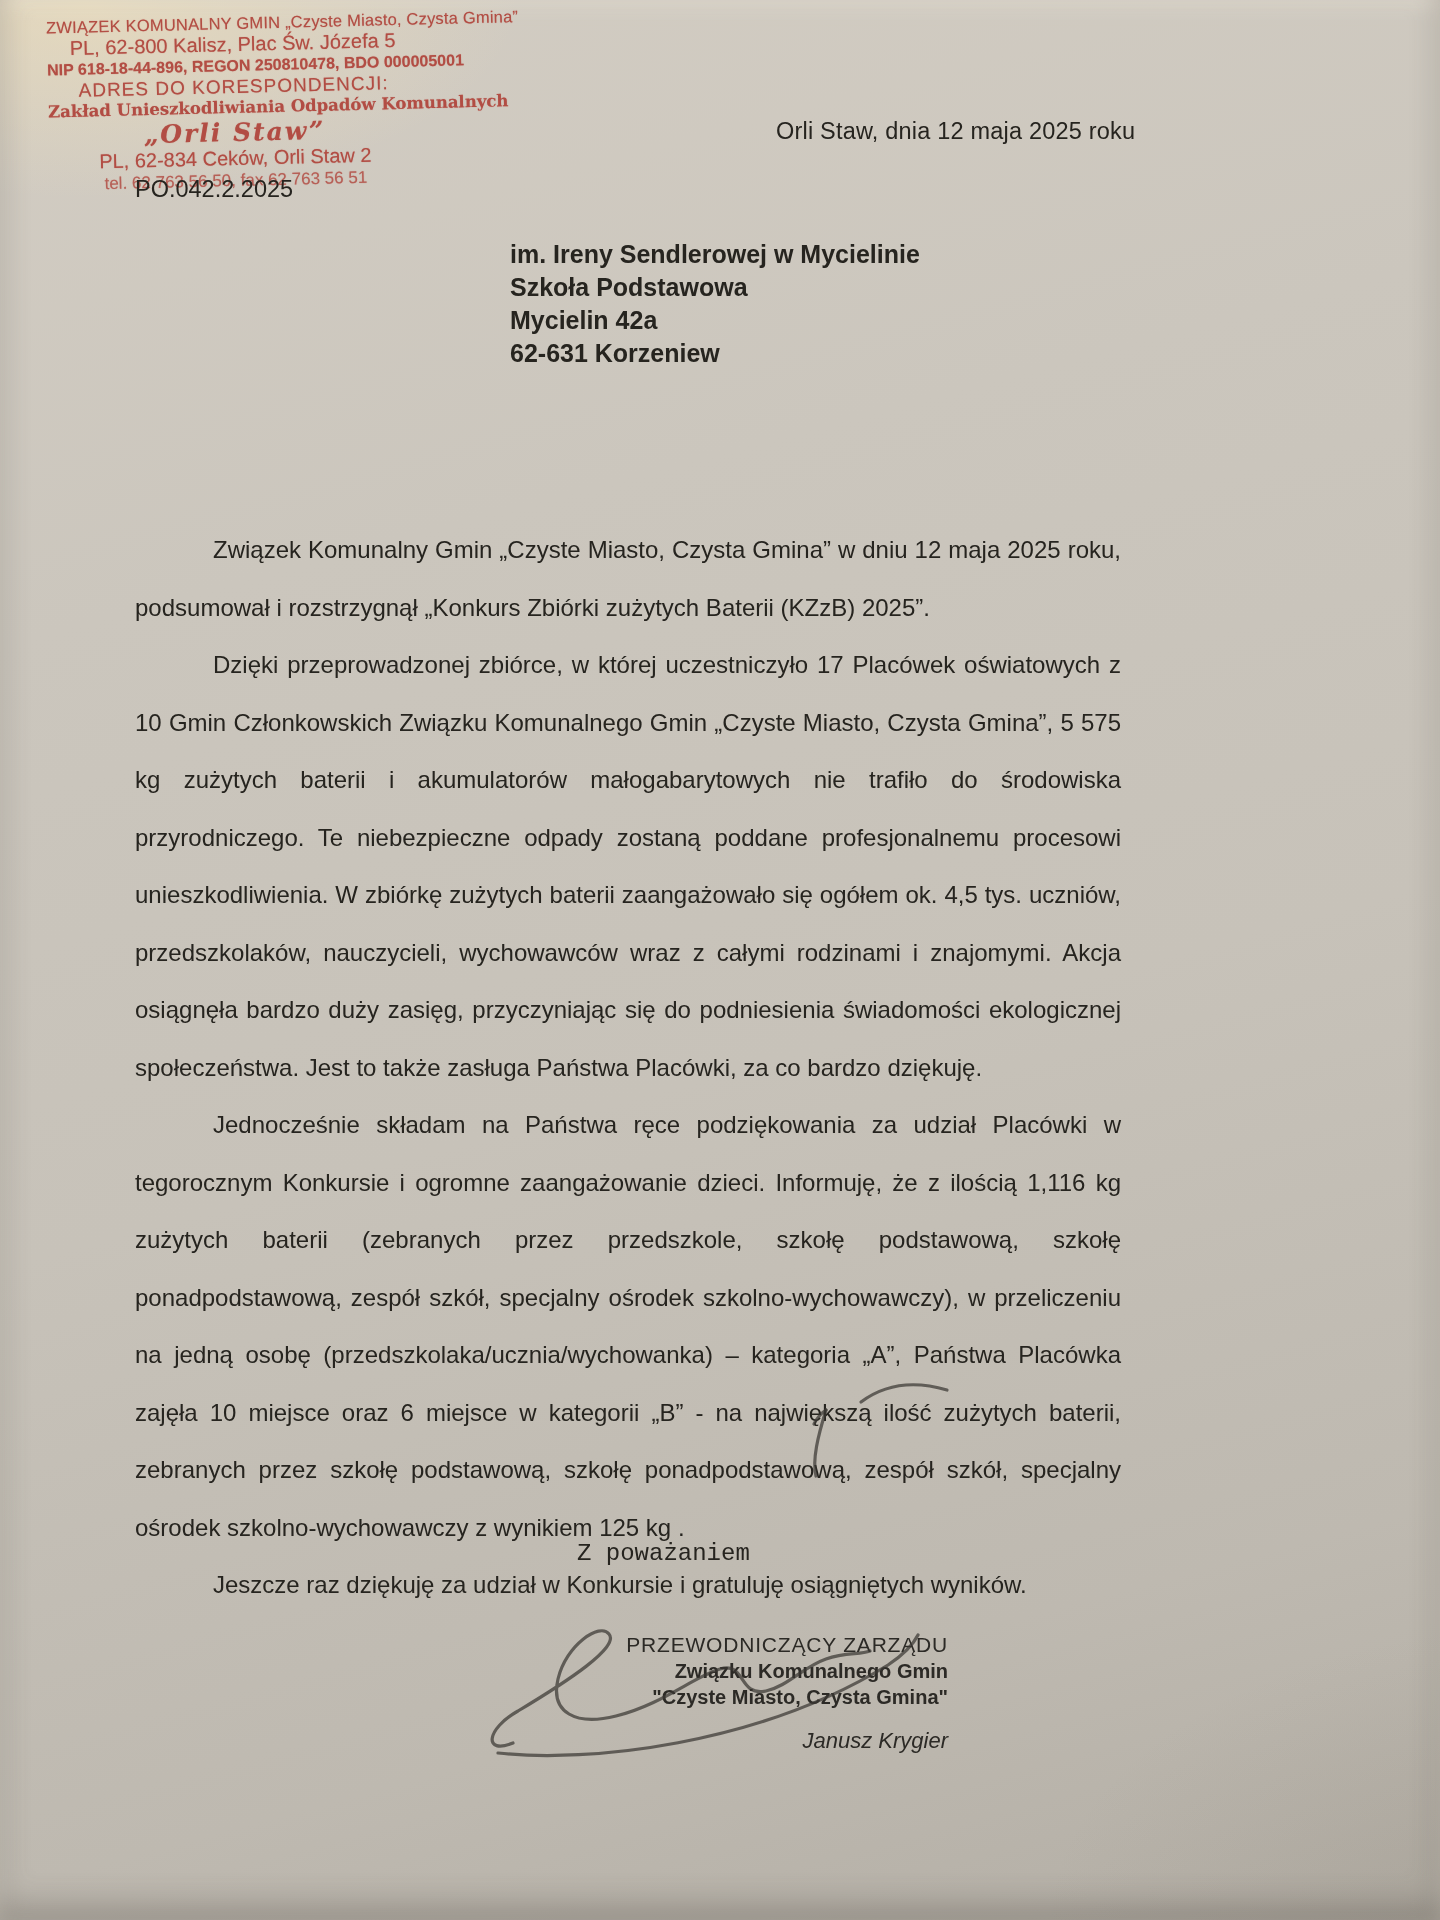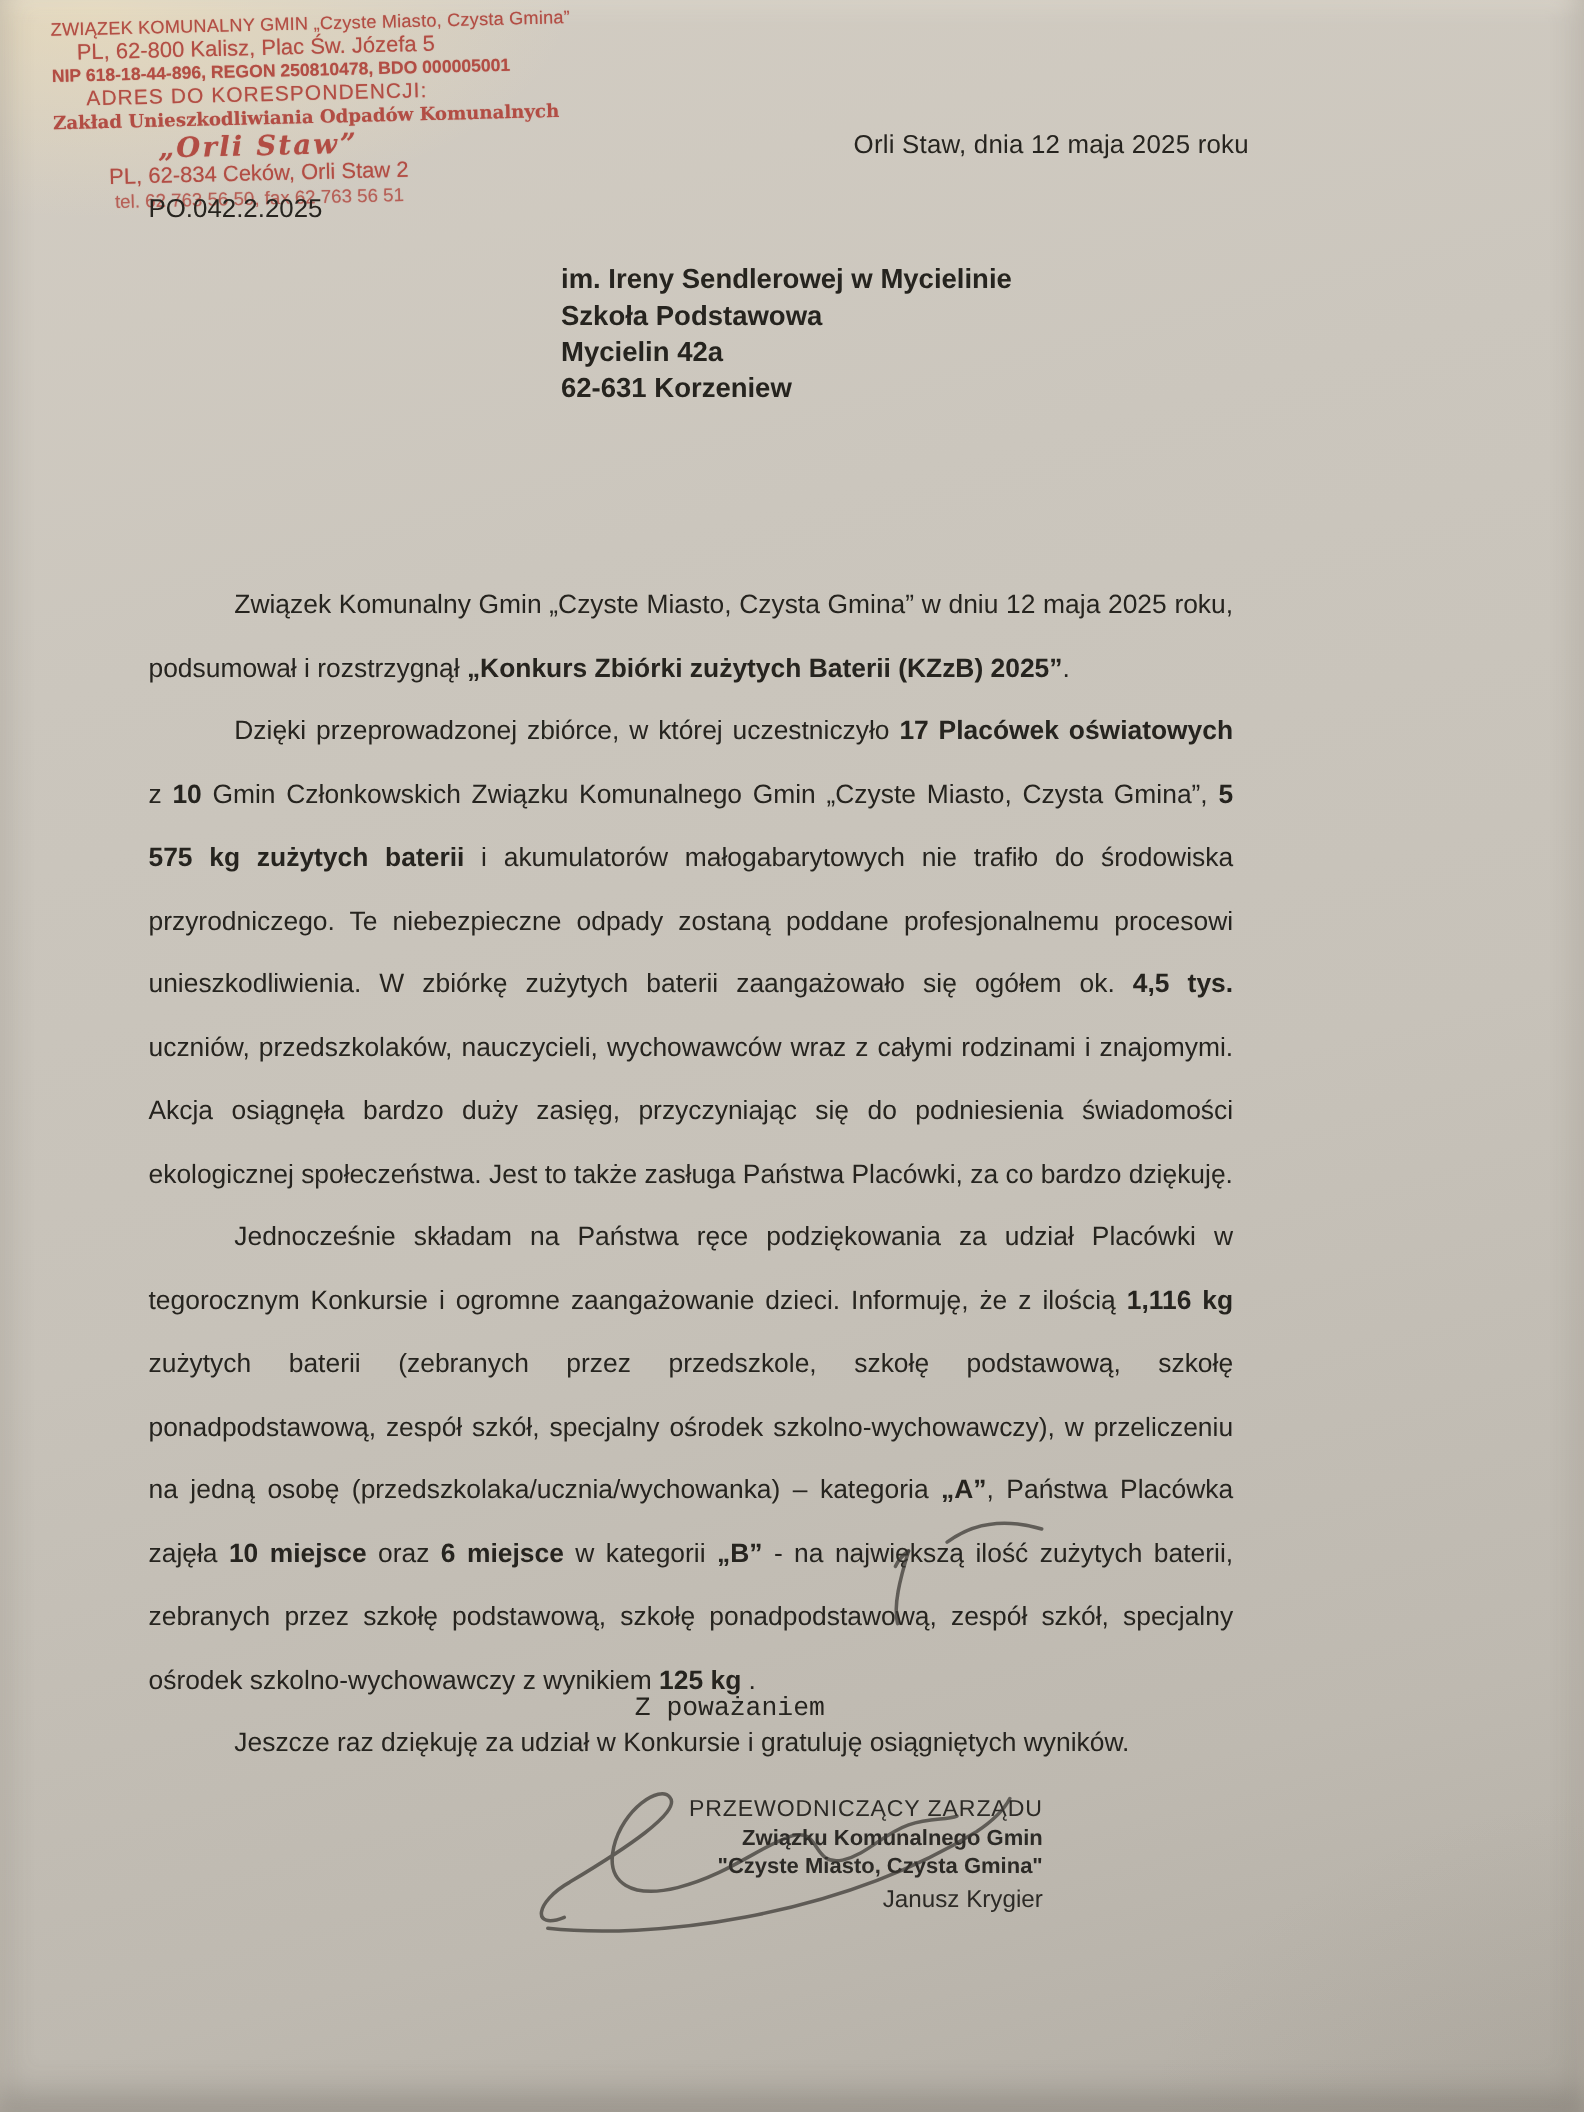--- a/index.html
+++ b/index.html
@@ -32,27 +32,27 @@
   .stamp .l6{font-size:20px;white-space:nowrap;}
   .stamp .l7{font-size:17px;white-space:nowrap;opacity:.85;}
   
   .date{position:absolute;left:728px;top:118px;font-size:23.5px;letter-spacing:.2px;margin-left:48px;}
   .ref{position:absolute;left:135px;top:176px;font-size:23.5px;}
   
   .recipient{position:absolute;left:510px;top:238px;font-size:25px;font-weight:bold;line-height:33px;}
   
   .body-text{position:absolute;left:135px;top:521px;width:986px;font-size:24px;line-height:57.5px;text-align:justify;}
   .body-text p{margin:0;text-indent:78px;}
-  .body-text .b{font-weight:bold;}
+  .body-text .b{font-weight:normal;}
   .closing{position:absolute;left:577px;top:1540px;font-size:24px;font-family:Liberation Mono, monospace;}
   
   .sig-block{position:absolute;left:488px;top:1632px;width:460px;text-align:right;color:#2c2a26;}
   .sig-block .s0{font-size:21px;letter-spacing:.8px;line-height:26px;}
   .sig-block .s1,.sig-block .s2{font-size:20px;line-height:26px;font-weight:bold;}
-  .sig-block .s3{font-size:22px;margin-top:4px;line-height:26px;}
+  .sig-block .s3{font-size:22px;font-style:italic;margin-top:18px;line-height:26px;}
   .sig-svg{position:absolute;left:458px;top:1593px;pointer-events:none;}
   .stray1{position:absolute;left:855px;top:1372px;pointer-events:none;}
   .stray2{position:absolute;left:788px;top:1402px;pointer-events:none;}
   .ink{stroke:#3a3733;fill:none;stroke-width:3.2;stroke-linecap:round;stroke-linejoin:round;opacity:.72;}
 </style>
 </head>
 <body>
 
 <div class="page">
 

